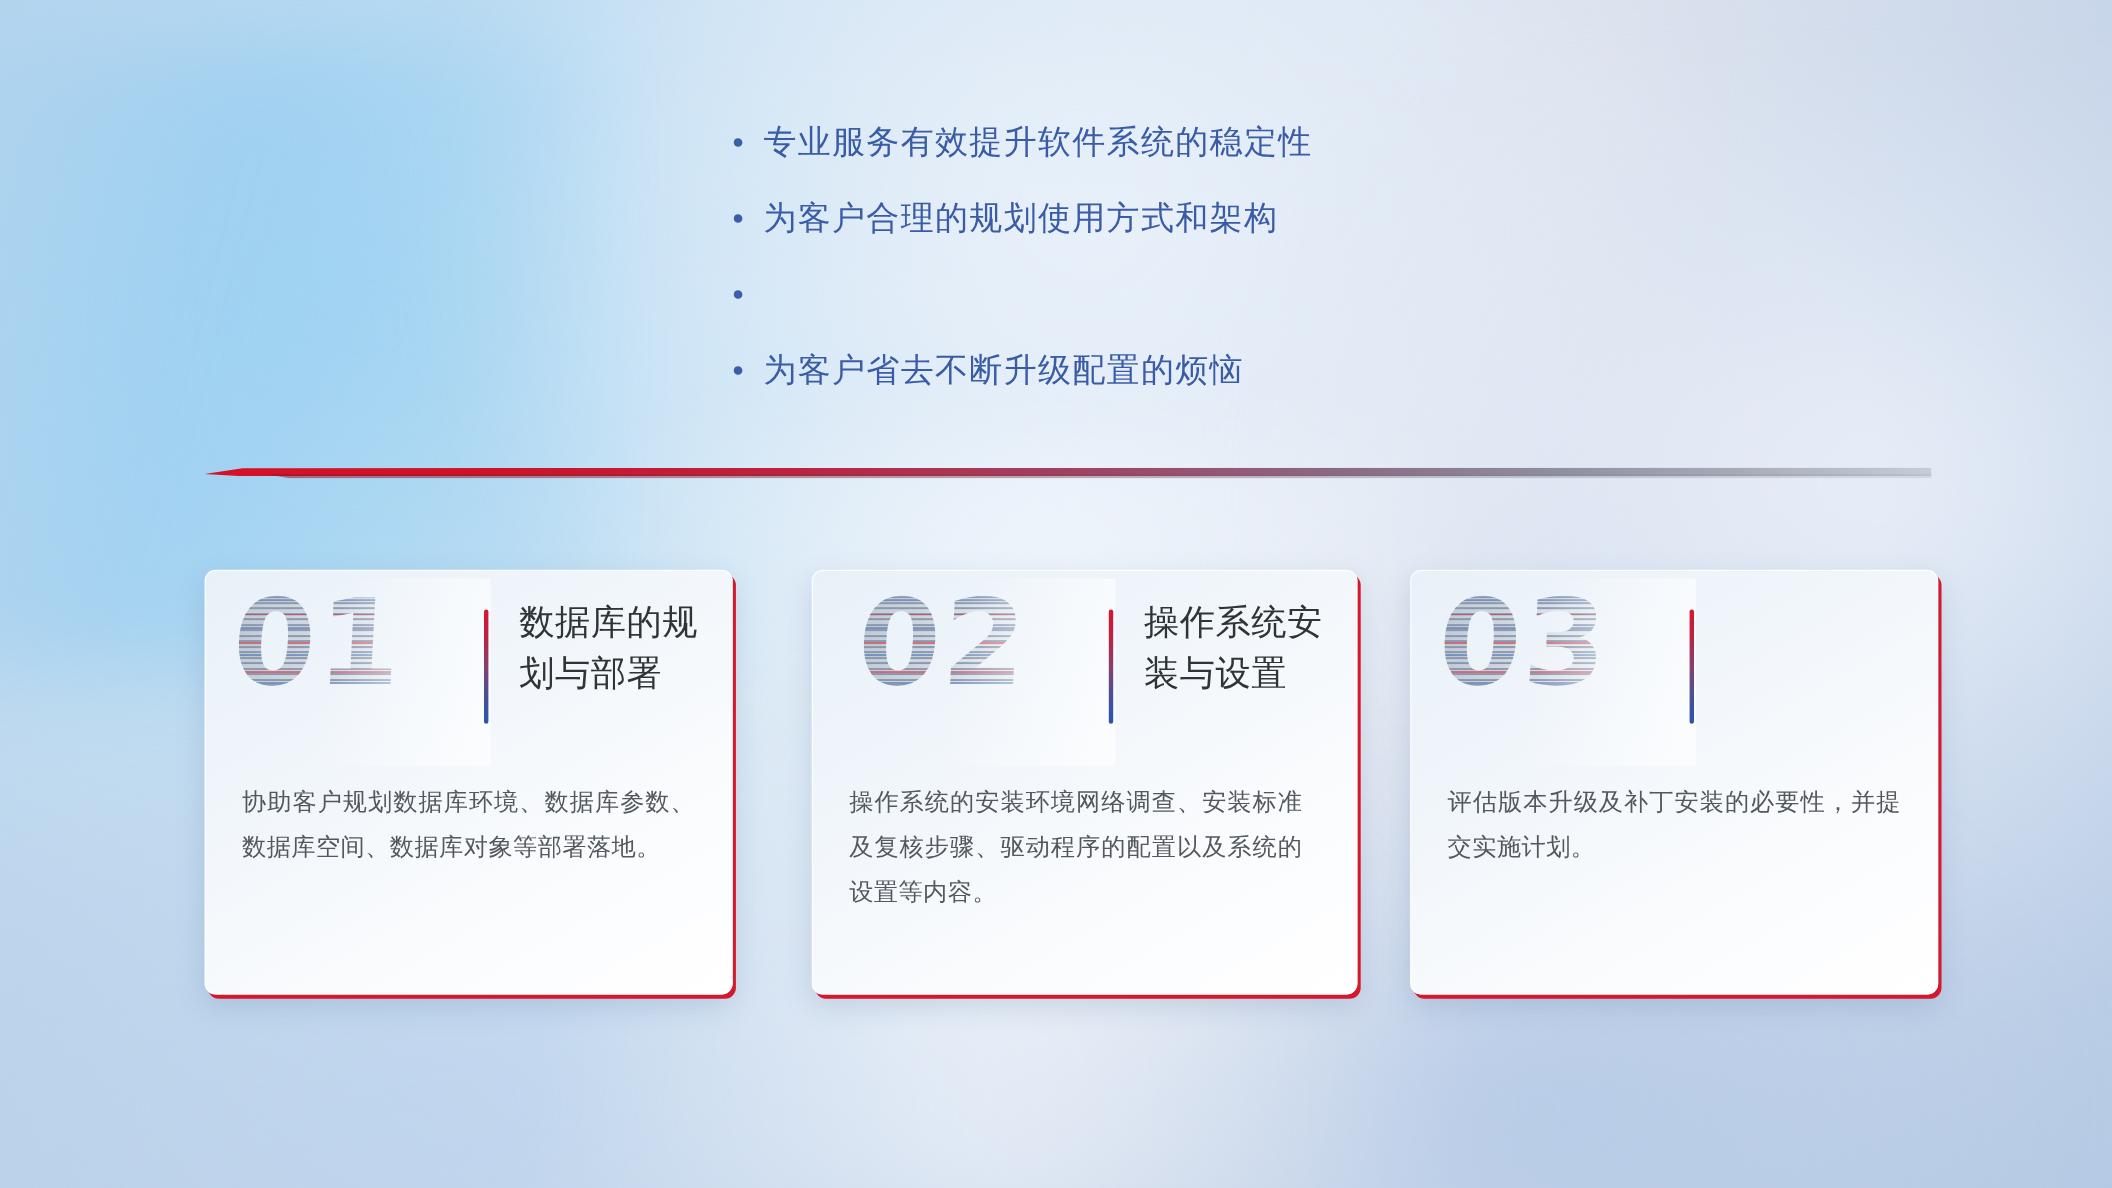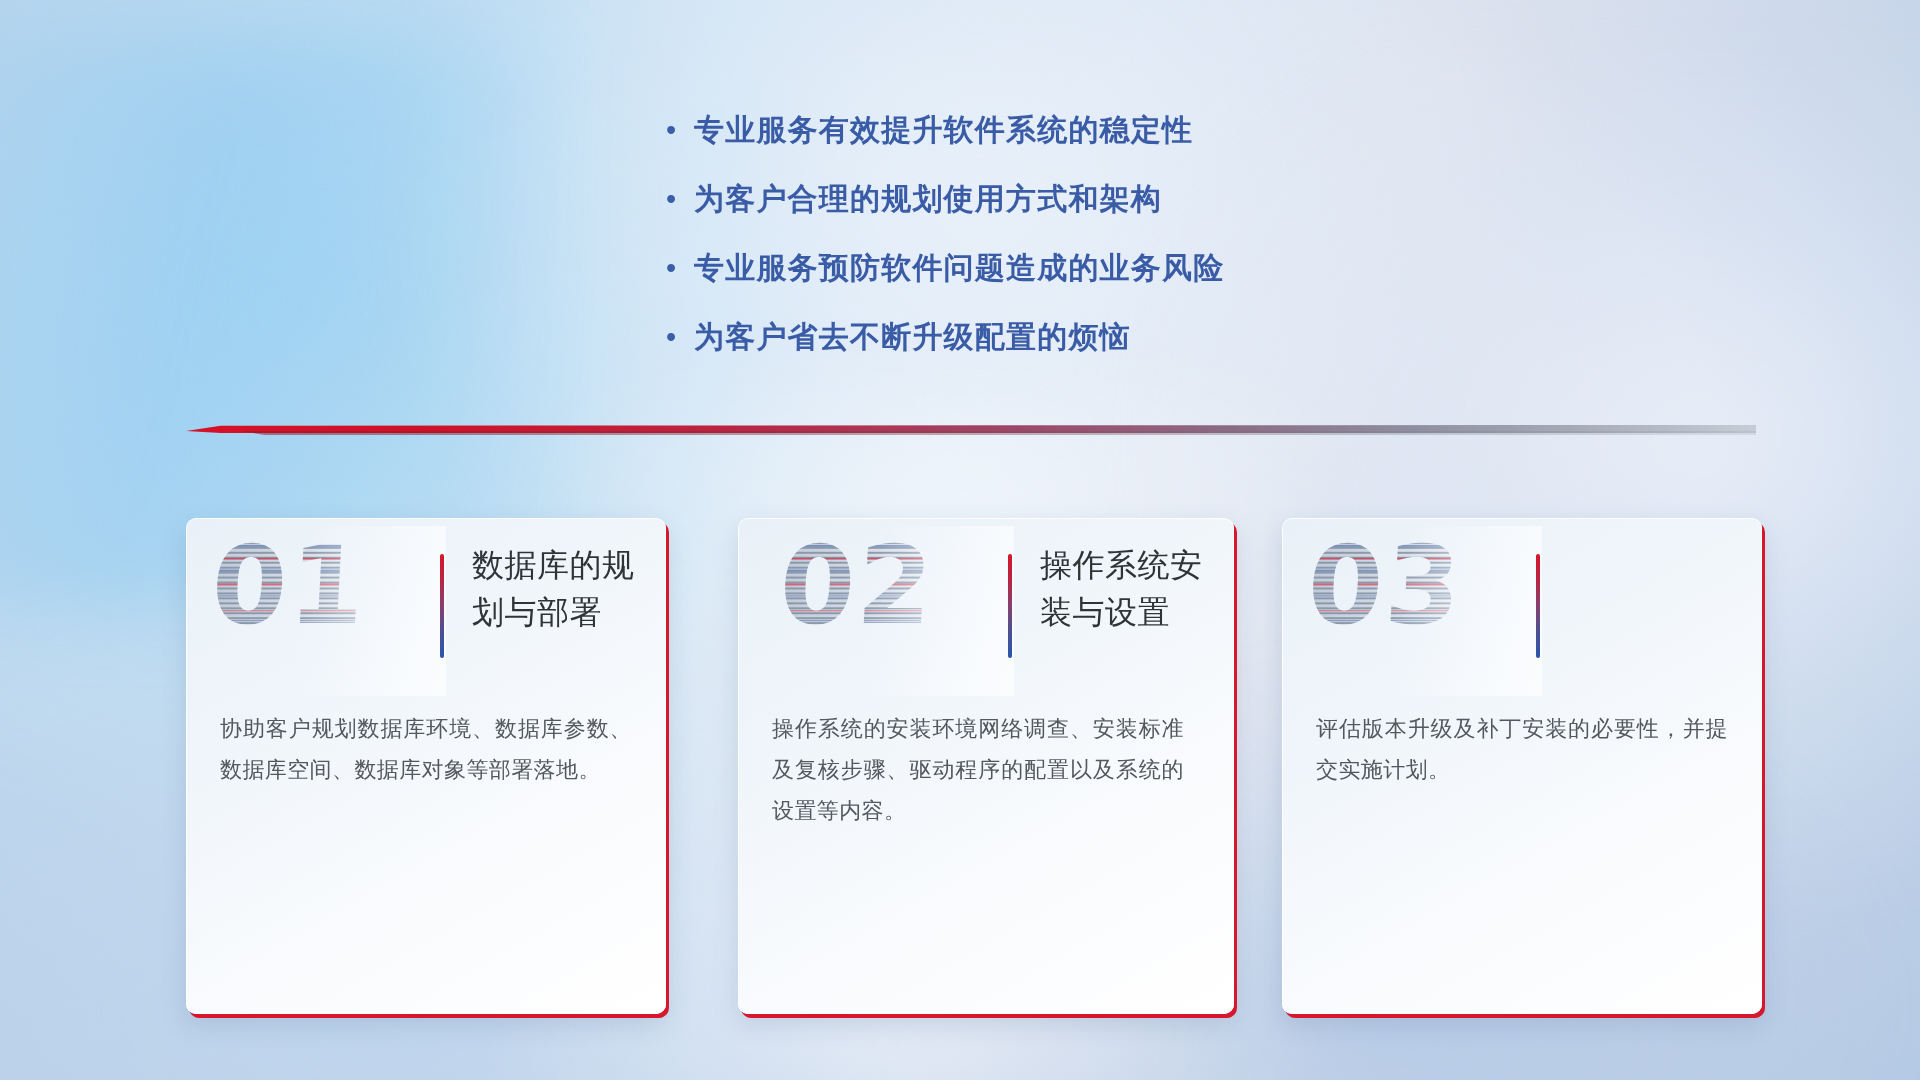--- a/index.html
+++ b/index.html
@@ -148,21 +148,21 @@
     line-height: 40px;
     text-align: left;
     padding-left: 6px;
     box-sizing: border-box;
   }
   .bullet-text {
     font-size: 30px;
     line-height: 40px;
     color: #3a5ca6;
     letter-spacing: 1.2px;
-    font-weight: 700;
+    font-weight: 400;
     white-space: nowrap;
   }
 
   
   #divider {
     position: absolute;
     left: 186px;
     top: 421px;
     width: 1570px;
     height: 16px;
@@ -205,21 +205,21 @@
     position: absolute;
     left: 0;
     top: 518px;
     width: 1920px;
     height: 410px;
   }
   .card {
     position: absolute;
     top: 0;
     width: 480px;
-    height: 496px;
+    height: 386px;
     border-radius: 10px;
     background: linear-gradient(150deg,
         #e9f1f8 0%,
         #eef4fa 26%,
         #f6f9fc 54%,
         #fbfcfe 74%,
         #ffffff 100%);
     box-shadow:
        3px 4px 0 0 #d6172c,
        0 10px 26px rgba(80,110,150,0.20);
@@ -364,21 +364,20 @@
   <div class="bullet-row">
     <span class="bullet-dot">•</span>
     <span class="bullet-text">专业服务有效提升软件系统的稳定性</span>
   </div>
   <div class="bullet-row">
     <span class="bullet-dot">•</span>
     <span class="bullet-text">为客户合理的规划使用方式和架构</span>
   </div>
   <div class="bullet-row">
     <span class="bullet-dot">•</span>
-    <span class="bullet-text">专业服务预防软件问题造成的业务风险</span>
   </div>
   <div class="bullet-row">
     <span class="bullet-dot">•</span>
     <span class="bullet-text">为客户省去不断升级配置的烦恼</span>
   </div>
 </div>
 
 <div id="divider">
   <div class="divider-line"></div>
   <div class="divider-shade"></div>

